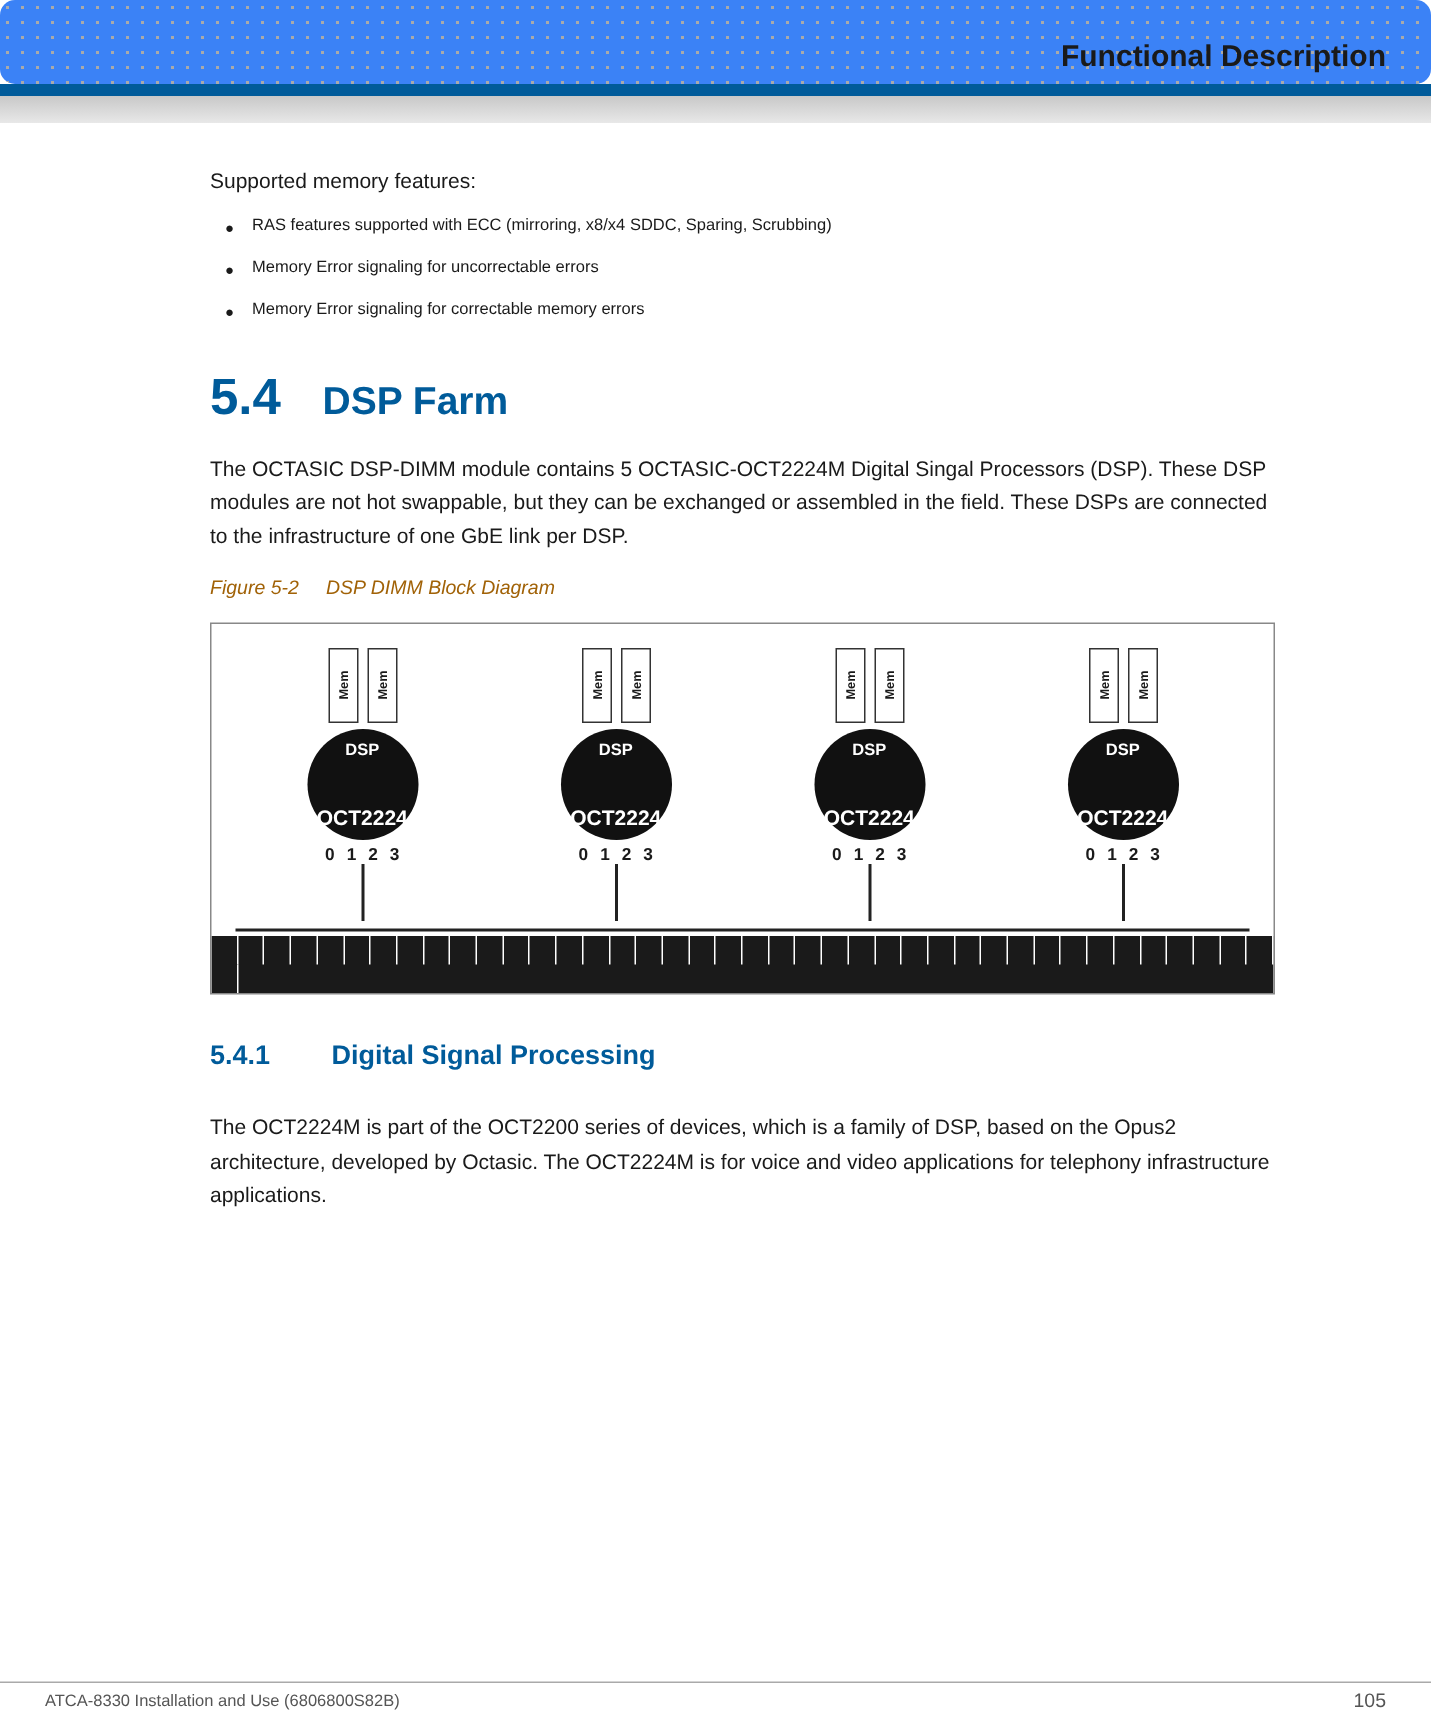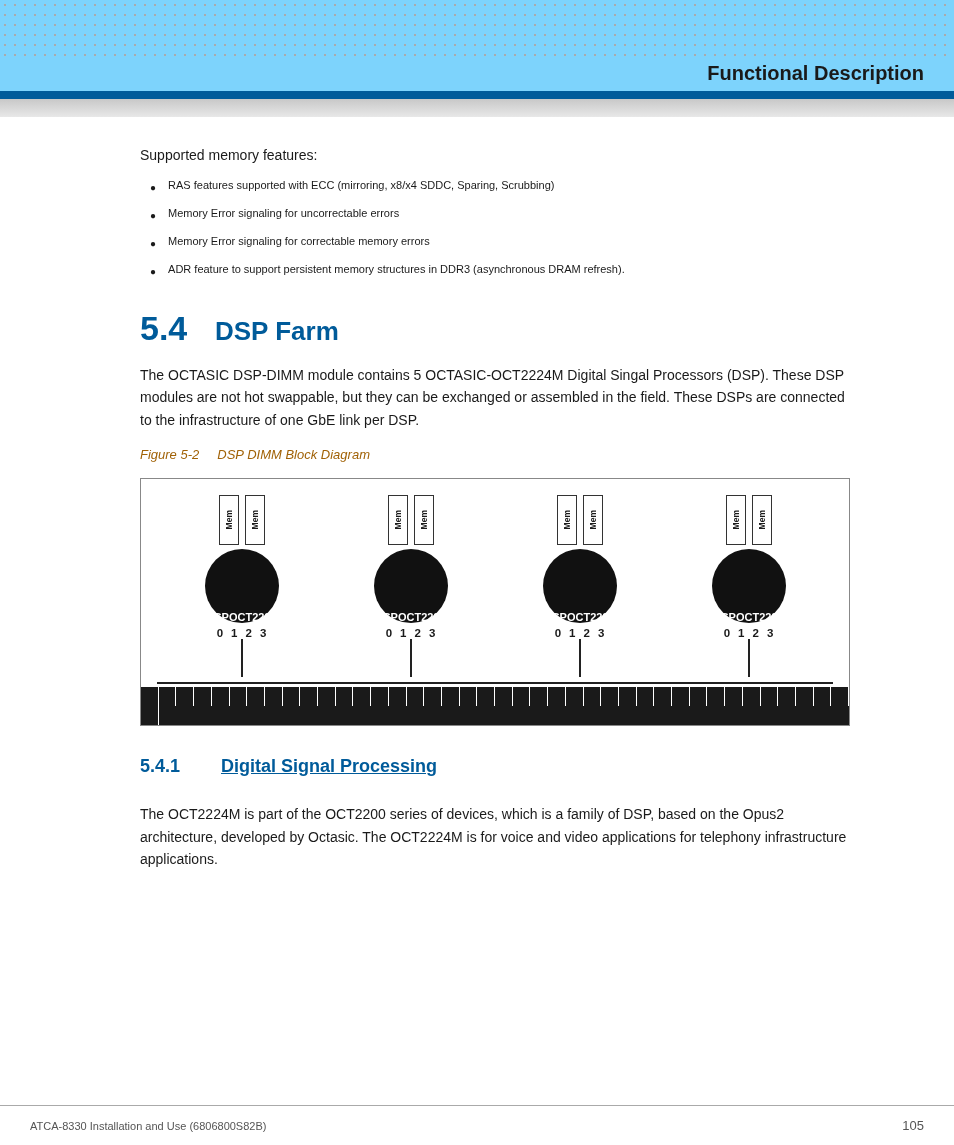--- a/index.html
+++ b/index.html
@@ -9,24 +9,25 @@
       background: #ffffff;
       font-family: Arial, Helvetica, sans-serif;
       font-size: 14px;
       color: #1a1a1a;
       position: relative;
     }
 
     
     .header-area {
       width: 100%;
-      height: 91px;
+      height: 56px;
       position: relative;
-      background: #7dd3fc;
+      background: #3b82f6;
       overflow: hidden;
+      border-radius: 10px;
     }
     .header-dots {
       position: absolute;
       top: 0; left: 0; right: 0;
       height: 60px;
       background-image: radial-gradient(circle, #aaa 1px, transparent 1px);
       background-size: 10px 10px;
     }
     .header-title-bar {
       position: absolute;
@@ -121,21 +122,20 @@
       font-size: 18px;
       font-weight: bold;
       color: #005b9a;
       margin-right: 16px;
       min-width: 65px;
     }
     .subsection-title {
       font-size: 18px;
       font-weight: bold;
       color: #005b9a;
-      text-decoration: underline;
     }
 
     .body-text {
       font-size: 14px;
       line-height: 1.6;
       margin-bottom: 16px;
       color: #1a1a1a;
     }
 
     
@@ -145,21 +145,21 @@
       font-style: italic;
       margin-bottom: 16px;
     }
 
     
     .footer {
       position: absolute;
       bottom: 0;
       left: 0;
       right: 0;
-      height: 40px;
+      height: 24px;
       border-top: 1px solid #aaa;
       display: flex;
       align-items: center;
       padding: 0 30px;
       justify-content: space-between;
     }
     .footer-left {
       font-size: 11px;
       color: #555;
     }
@@ -209,31 +209,31 @@
       writing-mode: vertical-lr;
       transform: rotate(180deg);
     }
     .circle-chip {
       width: 74px;
       height: 74px;
       border-radius: 50%;
       background: #111;
       color: #fff;
       display: flex;
-      flex-direction: row;
-      align-items: flex-end;
+      flex-direction: column;
+      align-items: center;
       justify-content: center;
       font-weight: bold;
       margin-bottom: 4px;
     }
     .chip-line1 {
       font-size: 11px;
     }
     .chip-line2 {
-      font-size: 11px;
+      font-size: 14px;
       margin-top: 31px;
     }
     .port-numbers {
       display: flex;
       gap: 8px;
       font-size: 11.5px;
       font-weight: bold;
       margin-bottom: 0;
     }
     .vert-connector {
@@ -286,23 +286,20 @@
   <ul class="bullet-list">
     <li>
         <span>RAS features supported with ECC (mirroring, x8/x4 SDDC, Sparing, Scrubbing)</span>
       </li>
     <li>
         <span>Memory Error signaling for uncorrectable errors</span>
       </li>
     <li>
         <span>Memory Error signaling for correctable memory errors</span>
       </li>
-    <li>
-        <span>ADR feature to support persistent memory structures in DDR3 (asynchronous DRAM refresh).</span>
-      </li>
   </ul>
 
   <div class="section-heading">
     <span class="section-number">5.4</span>
     <span class="section-title">DSP Farm</span>
   </div>
 
   <p class="body-text">The OCTASIC DSP-DIMM module contains 5 OCTASIC-OCT2224M Digital Singal Processors (DSP). These DSP modules are not hot swappable, but they can be exchanged or assembled in the field. These DSPs are connected to the infrastructure of one GbE link per DSP.</p>
 
   <p class="figure-caption">

